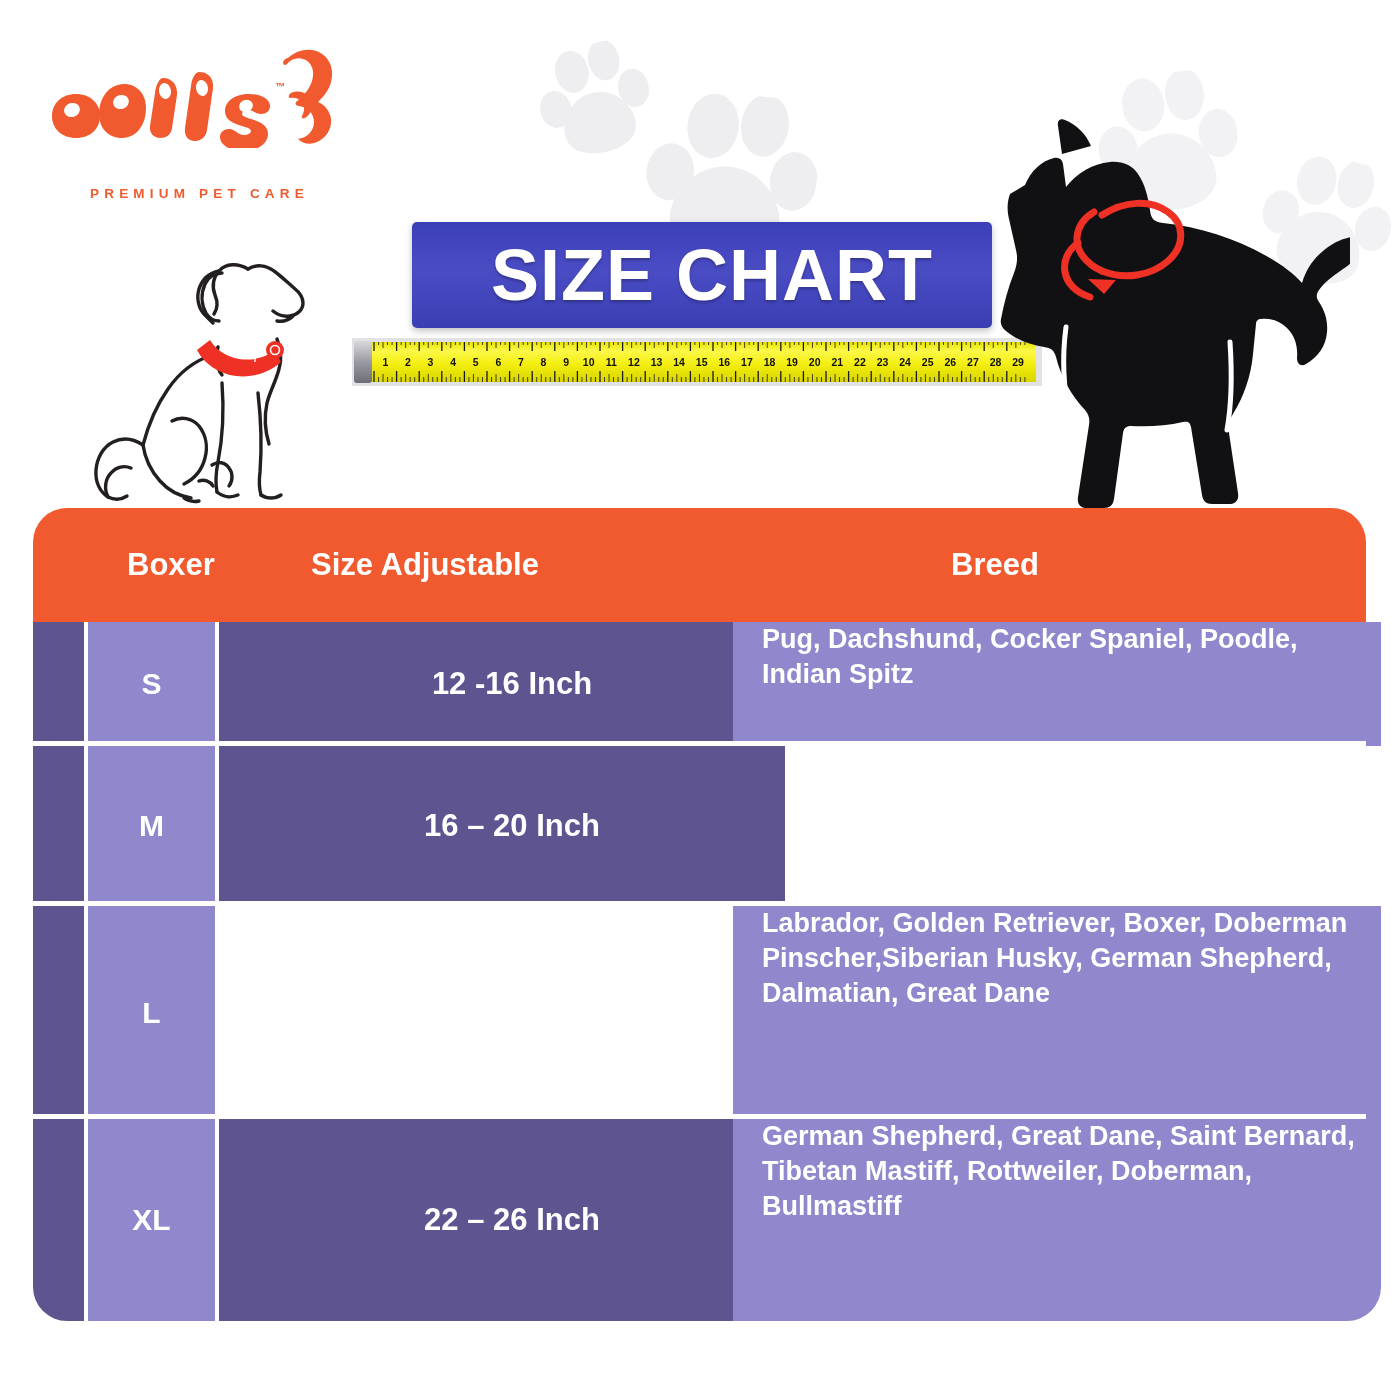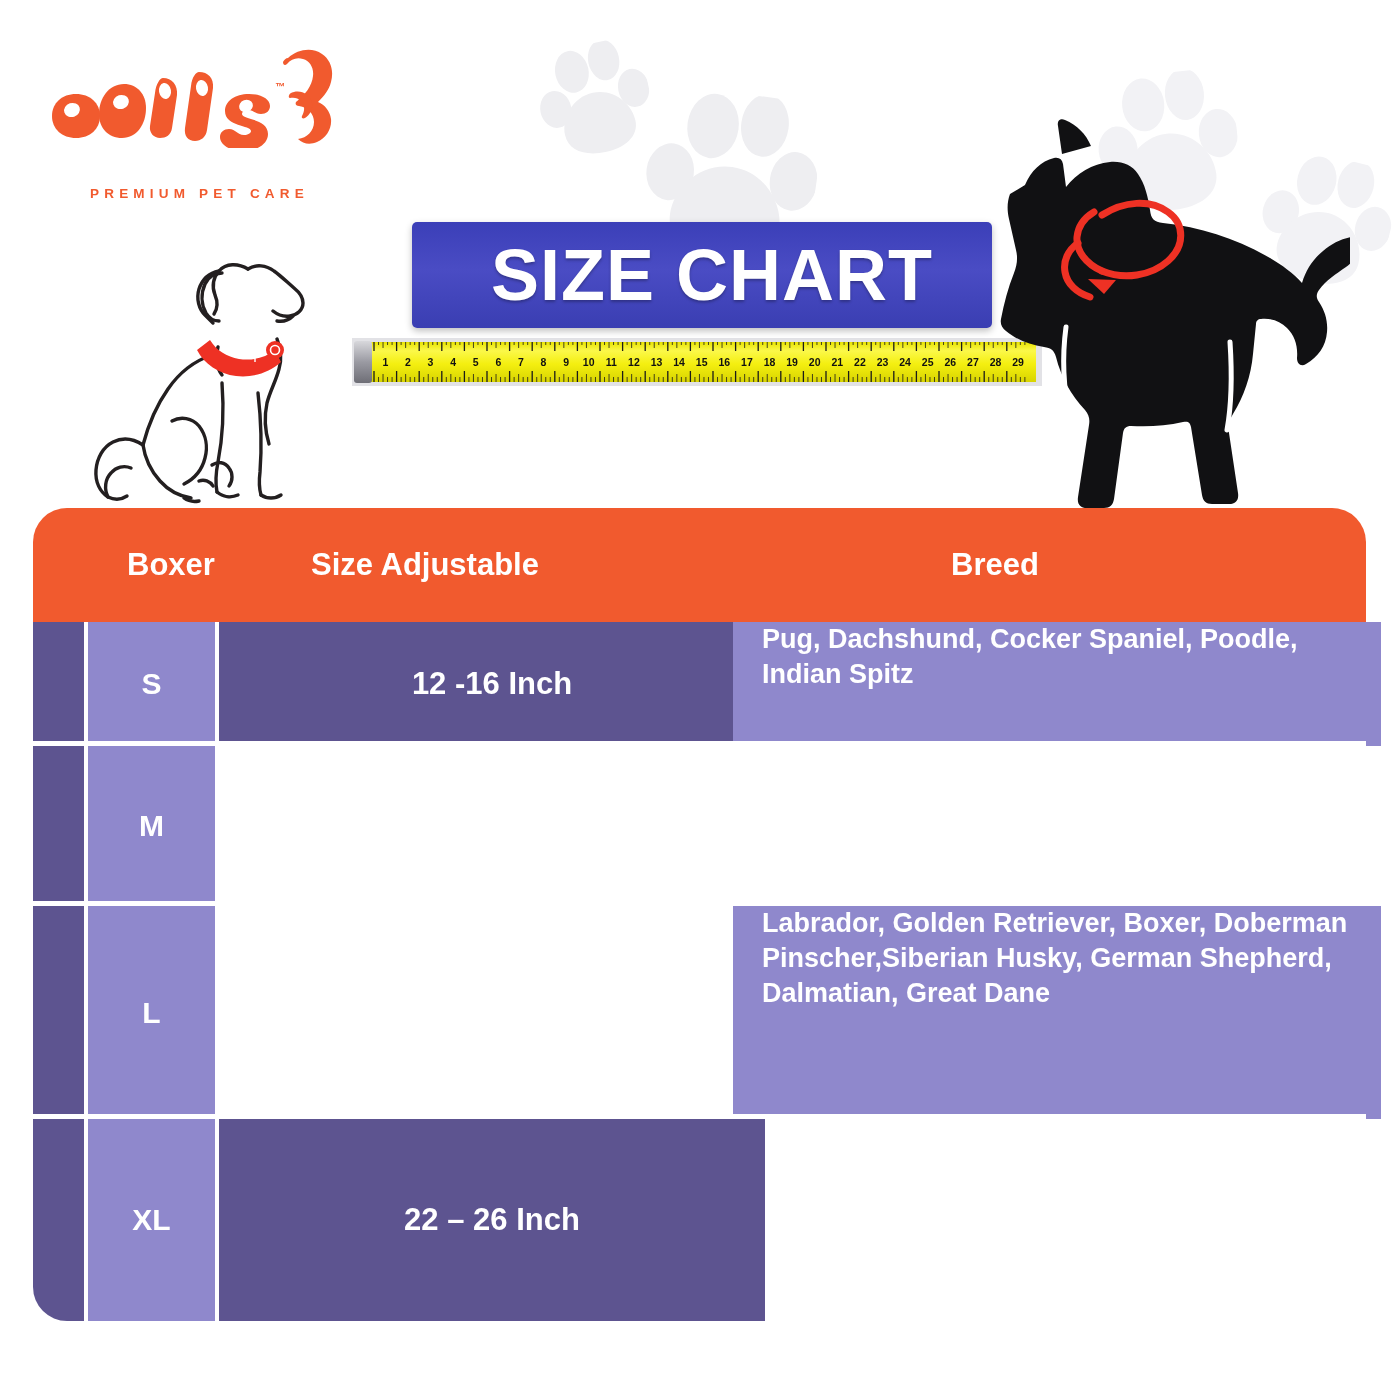--- a/index.html
+++ b/index.html
@@ -80,21 +80,21 @@
   .trow.row-xl{height:202px;}
 
   .cell{position:absolute;top:0;bottom:0;}
   .cell-rail{left:0;width:51px;background:#5d5490;}
   .cell-size{
     left:55px;width:127px;background:#8f88cc;
     display:flex;align-items:center;justify-content:center;
   }
   .cell-adj{
     left:186px;width:546px;background:#5d5490;
-    display:flex;align-items:center;justify-content:center;
+    display:flex;align-items:center;justify-content:center;padding-left:20px;
   }
   .cell-breed{
     left:656px;width:648px;background:#8f88cc;
     display:flex;align-items:flex-start;margin-left:44px;
   }
 
   .size-label{color:#ffffff;font-size:30px;font-weight:700;}
   .adj-label{color:#ffffff;font-size:31px;font-weight:700;white-space:nowrap;}
   .breed-label{
     color:#ffffff;font-size:27px;font-weight:700;line-height:1.30;
@@ -621,36 +621,42 @@
       <div class="cell cell-breed">
         <span class="breed-label">Pug, Dachshund, Cocker Spaniel, Poodle, Indian Spitz</span>
       </div>
     </div>
 
     <div class="trow row-m">
       <div class="cell cell-rail"></div>
       <div class="cell cell-size">
         <span class="size-label">M</span>
       </div>
+      <div class="cell cell-adj">
+        <span class="adj-label">16 – 20 Inch</span>
+      </div>
     </div>
 
     <div class="trow row-l">
       <div class="cell cell-rail"></div>
       <div class="cell cell-size">
         <span class="size-label">L</span>
       </div>
       <div class="cell cell-breed">
         <span class="breed-label">Labrador, Golden Retriever, Boxer, Doberman Pinscher,Siberian Husky, German Shepherd, Dalmatian, Great Dane</span>
       </div>
     </div>
 
     <div class="trow row-xl">
       <div class="cell cell-rail"></div>
       <div class="cell cell-size">
         <span class="size-label">XL</span>
       </div>
       <div class="cell cell-adj">
         <span class="adj-label">22 – 26 Inch</span>
       </div>
+      <div class="cell cell-breed">
+        <span class="breed-label">German Shepherd, Great Dane, Saint Bernard, Tibetan Mastiff, Rottweiler, Doberman, Bullmastiff</span>
+      </div>
     </div>
 
   </div>
 </div>
 
 </body></html>

